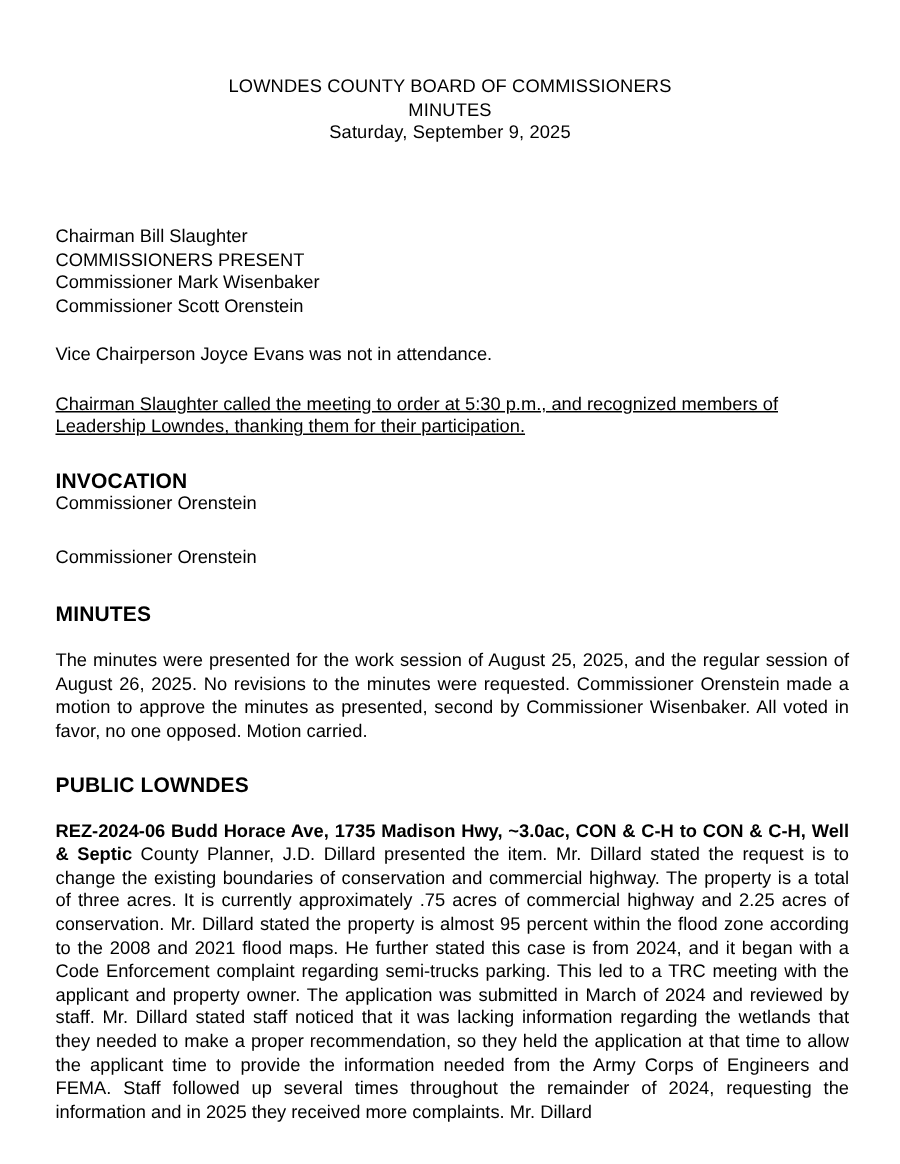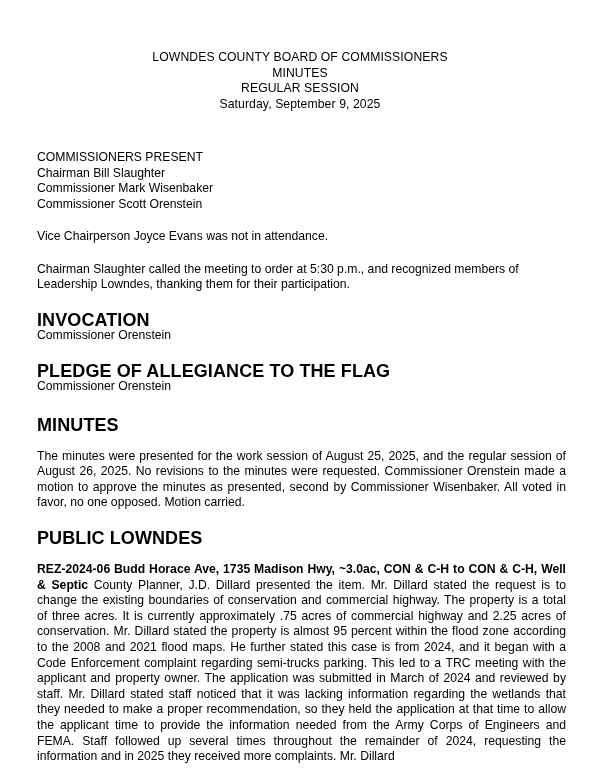--- a/index.html
+++ b/index.html
@@ -49,68 +49,66 @@
     white-space: nowrap;
   }
   .para {
     font-size: 12.2px;
     line-height: 15.6px;
     text-align: justify;
     text-justify: inter-word;
     margin: 0;
   }
   .heading {
-    font-size: 18px;
+    font-size: 14px;
     line-height: 15.5px;
     font-weight: bold;
     letter-spacing: 0.1px;
   }
   .gap-sm { height: 15.5px; }
   .gap-md { height: 17px; }
   .gap-lg { height: 20px; }
   .gap-xl { height: 23px; }
   .bold-lead { font-weight: bold; }
 </style>
 </head>
 <body>
 
 <div class="page">
 
   <div class="title-block">
     <div class="title-line">LOWNDES COUNTY BOARD OF COMMISSIONERS</div>
     <div class="title-line">MINUTES</div>
-    <div class="title-line">REGULAR SESSION</div>
     <div class="title-line">Saturday, September 9, 2025</div>
   </div>
 
   <div class="body-col">
 
     <div>
+      <div class="ln">Chairman Bill Slaughter</div>
       <div class="ln">COMMISSIONERS PRESENT</div>
-      <div class="ln">Chairman Bill Slaughter</div>
       <div class="ln">Commissioner Mark Wisenbaker</div>
       <div class="ln">Commissioner Scott Orenstein</div>
     </div>
 
     <div class="gap-md"></div>
 
     <div class="ln">Vice Chairperson Joyce Evans was not in attendance.</div>
 
     <div class="gap-md"></div>
 
-    <p class="para" style="text-align:left;">Chairman Slaughter called the meeting to order at 5:30 p.m., and recognized members of Leadership Lowndes, thanking them for their participation.</p>
+    <p class="para" style="text-align:left;text-decoration:underline;">Chairman Slaughter called the meeting to order at 5:30 p.m., and recognized members of Leadership Lowndes, thanking them for their participation.</p>
 
     <div class="gap-lg"></div>
 
     <div class="heading">INVOCATION</div>
     <div class="ln">Commissioner Orenstein</div>
 
     <div class="gap-lg"></div>
 
-    <div class="heading">PLEDGE OF ALLEGIANCE TO THE FLAG</div>
     <div class="ln">Commissioner Orenstein</div>
 
     <div class="gap-xl"></div>
 
     <div class="heading">MINUTES</div>
     <div class="gap-sm"></div>
     <p class="para">The minutes were presented for the work session of August 25, 2025, and the regular session of August 26, 2025. No revisions to the minutes were requested. Commissioner Orenstein made a motion to approve the minutes as presented, second by Commissioner Wisenbaker. All voted in favor, no one opposed. Motion carried.</p>
 
     <div class="gap-lg"></div>
 

